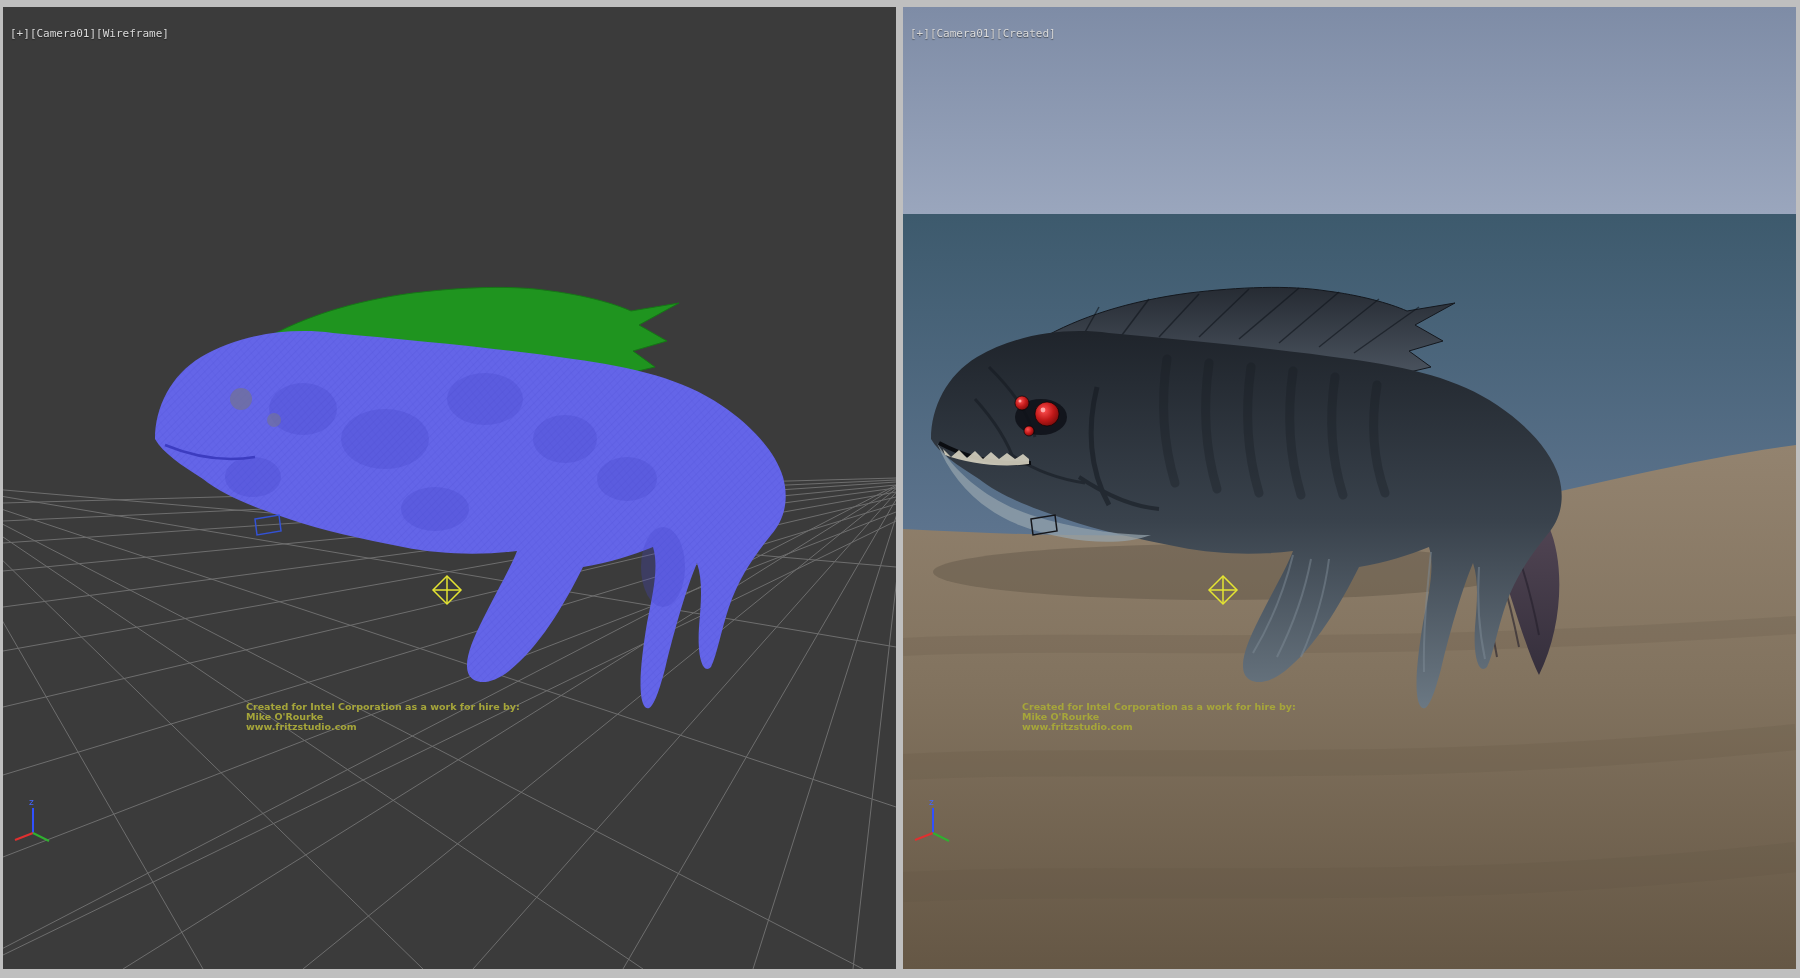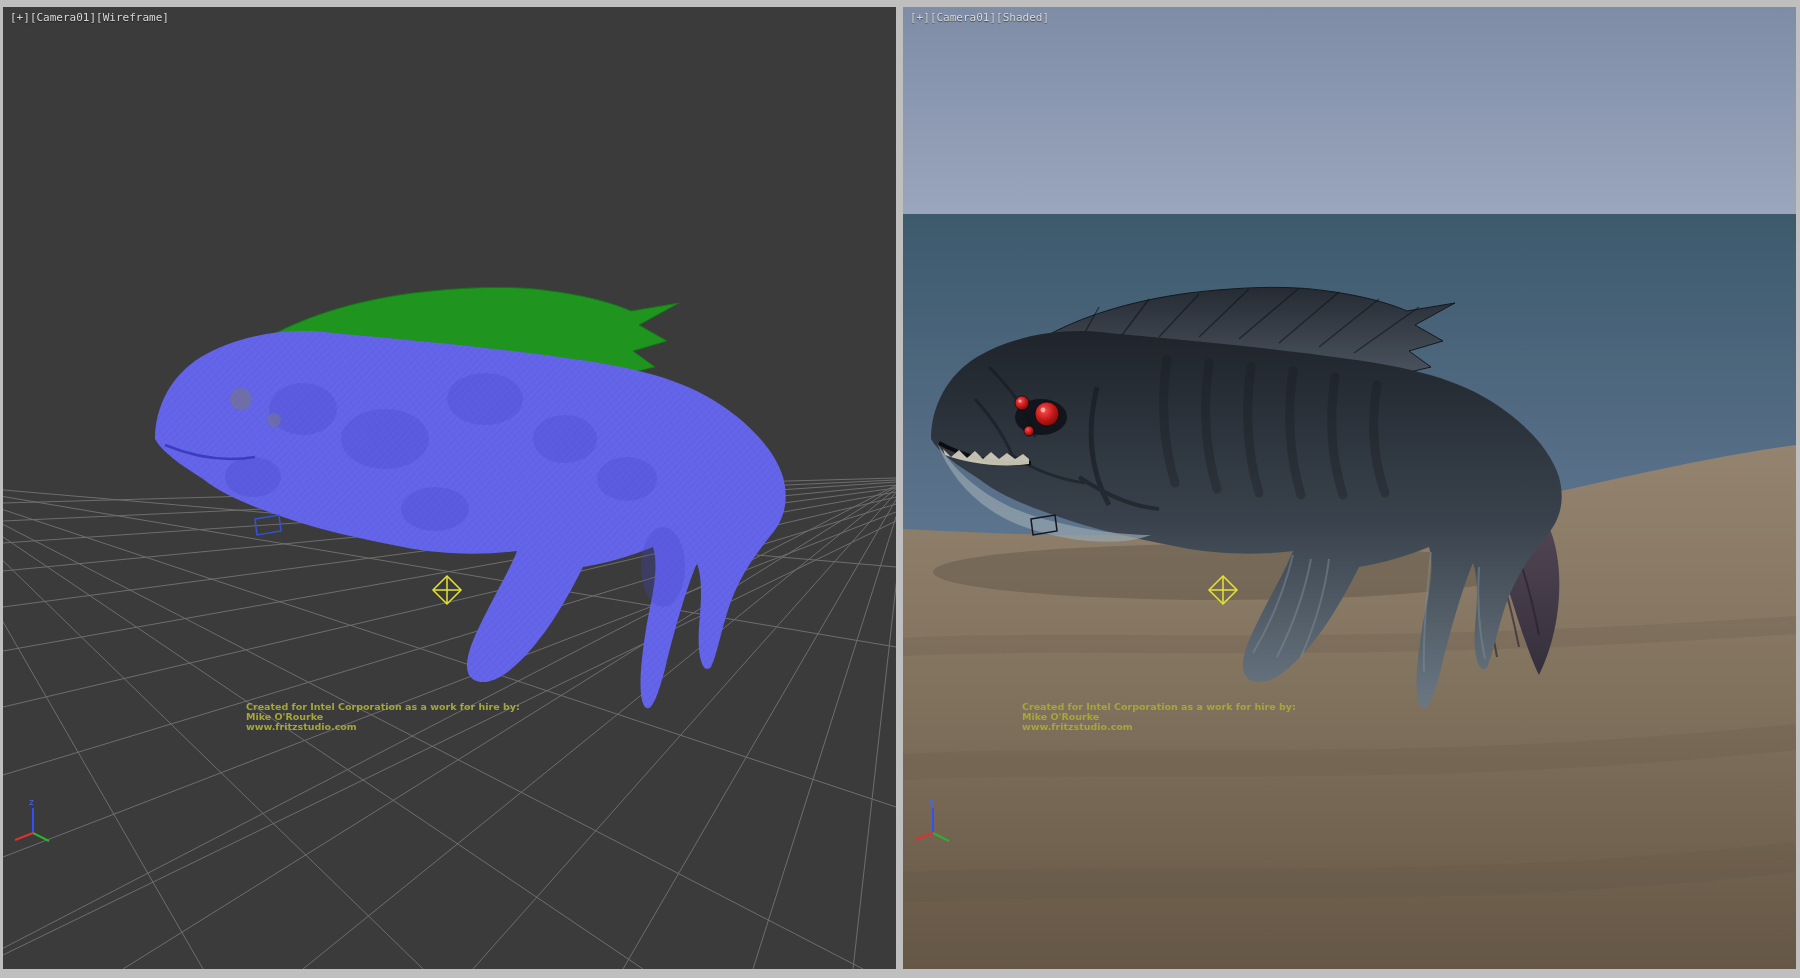--- a/index.html
+++ b/index.html
@@ -2,21 +2,21 @@
 <html><head>
 <meta charset="utf-8">
 <style>
   html,body{margin:0;padding:0;background:#bfbfbf;}
   .stage{position:relative;width:1800px;height:978px;background:#bfbfbf;overflow:hidden;
          font-family:"DejaVu Sans",sans-serif;}
   .viewport{position:absolute;top:7px;height:962px;width:893px;overflow:hidden;background:#3b3b3b;}
   #vp-left{left:3px;}
   #vp-right{left:903px;}
   .viewport svg{display:block;width:100%;height:100%;}
-  .vp-label{position:absolute;top:4px;left:7px;
+  .vp-label{position:absolute;top:20px;left:7px;
             font-family:"DejaVu Sans Mono",monospace;font-size:11px;line-height:13px;
             color:#d9d9d9;text-shadow:0 1px 1px rgba(0,0,0,.5);white-space:nowrap;cursor:default;}
   .vp-label span{display:inline-block;}
 </style>
 </head>
 <body>
 
 <div class="stage">
 
   <div class="viewport" id="vp-left">
@@ -243,16 +243,16 @@
       </g>
 
       <g>
         <line x1="30" y1="826" x2="30" y2="801" stroke="#3050ff" stroke-width="2"></line>
         <line x1="30" y1="826" x2="12" y2="833" stroke="#e03030" stroke-width="2"></line>
         <line x1="30" y1="826" x2="46" y2="834" stroke="#30b030" stroke-width="2"></line>
         <text x="26" y="798" font-family="DejaVu Sans, sans-serif" font-size="9" fill="#4466ff">z</text>
       </g>
     </svg>
 
-    <div class="vp-label"><span>[+]</span><span>[Camera01]</span><span>[Shaded]</span></div>
+    <div class="vp-label"><span>[+]</span><span>[Camera01]</span><span>[Created]</span></div>
   </div>
 
 </div>
 
 </body></html>

